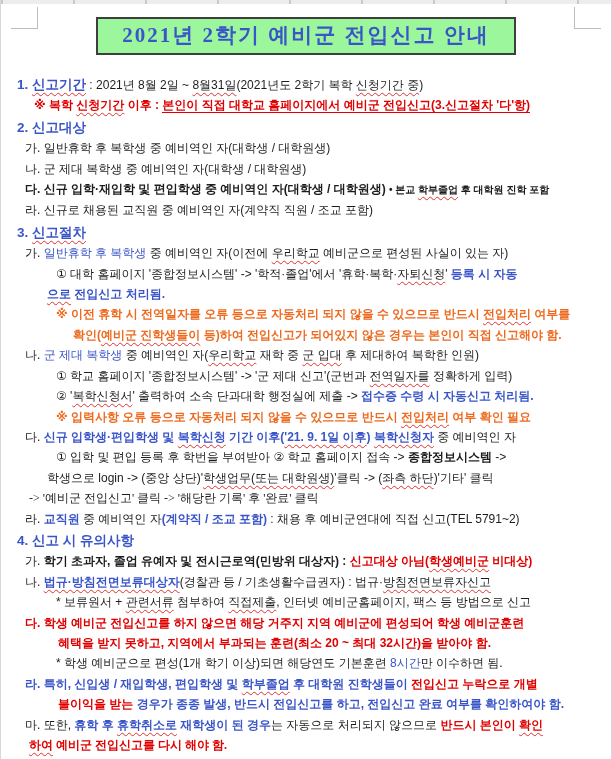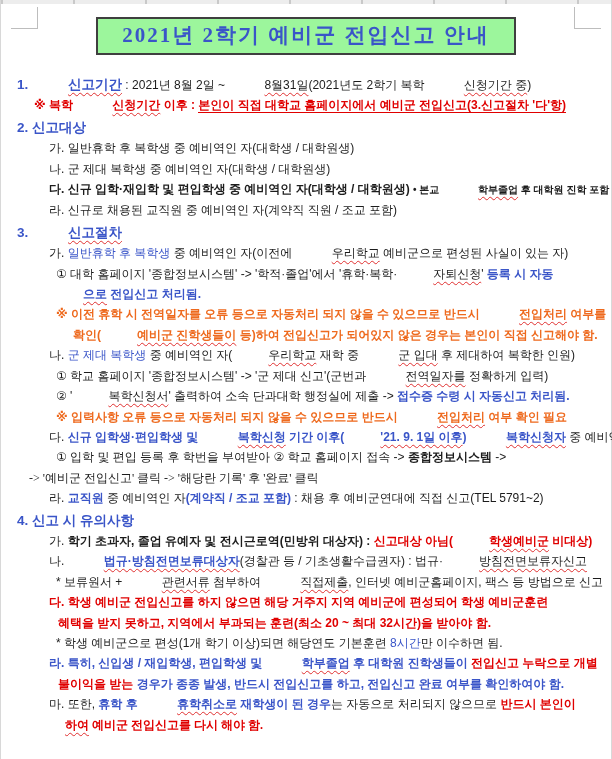--- a/index.html
+++ b/index.html
@@ -11,38 +11,38 @@
   .corner{position:absolute;width:26px;height:21px;border:0 solid #bdbdbd;}
   .corner.tl{left:10px;top:7px;border-right-width:1px;border-bottom-width:1px;}
   .corner.tr{right:10px;top:7px;border-left-width:1px;border-bottom-width:1px;}
   .title-box{width:fit-content;margin:17px auto 20px auto;padding:2px 24px 4px 24px;
        background:var(--title_bg);border:2px solid var(--title_border);
        font-family:"Liberation Serif","DejaVu Serif",serif;font-weight:bold;font-size:21px;
        letter-spacing:2px;color:var(--accent_blue);text-align:left;}
   #doc{position:relative;}
   .line{white-space:nowrap;line-height:20.4px;font-size:12px;color:var(--text);}
   .h{padding-left:16px;font-size:13.5px;font-weight:bold;color:var(--accent_blue);margin-top:2px;}
-  .item{padding-left:48px;}
+  .item{padding-left:24px;}
   .itemcont{padding-left:57px;}
   .sub{padding-left:55px;}
   .cont{padding-left:46px;}
   .cont2{padding-left:28px;font-family:Liberation Serif, serif;}
   .note1{padding-left:33px;}
   .note{padding-left:55px;}
   .notecont{padding-left:72px;}
   .bullet{padding-left:55px;}
   .footer{padding-left:8px;font-size:14.5px;font-weight:bold;margin-top:3px;
        font-family:"Liberation Serif","DejaVu Serif",serif;color:var(--text);}
   
   .s-b{font-weight:bold;}
   .s-bl{color:var(--accent_blue);}
   .s-r{color:var(--accent_red);}
   .s-o{color:var(--accent_orange);}
   .s-w{text-decoration-line:underline;text-decoration-style:wavy;
-       text-decoration-color:var(--spellcheck);text-decoration-thickness:1px;text-underline-offset:3px;margin-left:36px;}
+       text-decoration-color:var(--spellcheck);text-decoration-thickness:1px;text-underline-offset:3px;}
   .s-u{border-bottom:1px solid currentColor;}
   .s-sm{font-size:10px;}
   .s-body{font-size:12px;font-weight:normal;color:var(--text);}
 </style>
 </head>
 <body>
 
 <div class="frame">
   <div class="ruler-strip"></div>
   <div class="corner tl"></div>
@@ -65,20 +65,21 @@
       <div class="line sub"><span class="">① 대학 홈페이지 '종합정보시스템' -&gt; '학적·졸업'에서 '휴학·복학·</span><span class="s-w">자퇴신청</span><span class="">' </span><span class="s-bl s-b">등록 시 자동</span></div>
       <div class="line cont"><span class="s-bl s-b s-w">으로</span><span class="s-bl s-b"> 전입신고 처리됨.</span></div>
       <div class="line note"><span class="s-o s-b">※ 이전 휴학 시 전역일자를 오류 등으로 자동처리 되지 않을 수 있으므로 반드시 </span><span class="s-o s-b s-w">전입처리</span><span class="s-o s-b"> 여부를</span></div>
       <div class="line notecont"><span class="s-o s-b">확인(</span><span class="s-o s-b s-w">예비군 진학생들이</span><span class="s-o s-b"> 등)하여 전입신고가 되어있지 않은 경우는 본인이 직접 신고해야 함.</span></div>
       <div class="line item"><span class="">나. </span><span class="s-bl">군 제대 복학생</span><span class=""> 중 예비역인 자(</span><span class="s-w">우리학교</span><span class=""> 재학 중 </span><span class="s-w">군 입대</span><span class=""> 후 제대하여 복학한 인원)</span></div>
       <div class="line sub"><span class="">① 학교 홈페이지 '종합정보시스템' -&gt; '군 제대 신고'(군번과 </span><span class="s-w">전역일자를</span><span class=""> 정확하게 입력)</span></div>
       <div class="line sub"><span class="">② '</span><span class="s-w">복학신청서</span><span class="">' 출력하여 소속 단과대학 행정실에 제출 -&gt; </span><span class="s-bl s-b">접수증 수령 시 자동신고 처리됨.</span></div>
       <div class="line note"><span class="s-o s-b">※ 입력사항 오류 등으로 자동처리 되지 않을 수 있으므로 반드시 </span><span class="s-o s-b s-w">전입처리</span><span class="s-o s-b"> 여부 확인 필요</span></div>
       <div class="line item"><span class="">다. </span><span class="s-bl s-b">신규 입학생·편입학생 및 </span><span class="s-bl s-b s-w">복학신청</span><span class="s-bl s-b"> 기간 이후(</span><span class="s-bl s-b s-w">'21. 9. 1일 이후</span><span class="s-bl s-b">) </span><span class="s-bl s-b s-w">복학신청자</span><span class=""> 중 예비역인 자</span></div>
       <div class="line sub"><span class="">① 입학 및 편입 등록 후 학번을 부여받아 ② 학교 홈페이지 접속 -&gt; </span><span class="s-b">종합정보시스템</span><span class=""> -&gt;</span></div>
+      <div class="line cont"><span class="">학생으로 login -&gt; (중앙 상단)'</span><span class="s-w">학생업무(또는 대학원생)</span><span class="">'클릭 -&gt; (</span><span class="s-w">좌측 하단</span><span class="">)'기타' 클릭</span></div>
       <div class="line cont2"><span class="">-&gt; '예비군 전입신고' 클릭 -&gt; '해당란 기록' 후 '완료' 클릭</span></div>
       <div class="line item"><span class="">라. </span><span class="s-bl s-b">교직원</span><span class=""> 중 예비역인 자</span><span class="s-bl s-b">(계약직 / 조교 포함)</span><span class=""> : 채용 후 예비군연대에 직접 신고(TEL 5791~2)</span></div>
       <div class="line h"><span class="s-bl s-b">4. 신고 시 유의사항</span></div>
       <div class="line item"><span class="">가. </span><span class="s-b">학기 초과자, 졸업 유예자 및 전시근로역(민방위 대상자)</span><span class="s-b"> : </span><span class="s-r s-b">신고대상 아님(</span><span class="s-r s-b s-w">학생예비군</span><span class="s-r s-b"> 비대상)</span></div>
       <div class="line item"><span class="">나. </span><span class="s-bl s-b s-w">법규·방침전면보류대상자</span><span class="">(경찰관 등 / 기초생활수급권자) : 법규·</span><span class="s-w">방침전면보류자신고</span></div>
       <div class="line bullet"><span class="">* 보류원서 + </span><span class="s-w">관련서류</span><span class=""> 첨부하여 </span><span class="s-w">직접제출</span><span class="">, 인터넷 예비군홈페이지, 팩스 등 방법으로 신고</span></div>
       <div class="line item"><span class="s-r s-b">다. 학생 예비군 전입신고를 하지 않으면 해당 거주지 지역 예비군에 편성되어 학생 예비군훈련</span></div>
       <div class="line itemcont"><span class="s-r s-b">혜택을 받지 못하고, 지역에서 부과되는 훈련(최소 20 ~ 최대 32시간)을 받아야 함.</span></div>
       <div class="line bullet"><span class="">* 학생 예비군으로 편성(1개 학기 이상)되면 해당연도 기본훈련 </span><span class="s-bl">8시간</span><span class="">만 이수하면 됨.</span></div>
       <div class="line item"><span class="s-bl s-b">라. </span><span class="s-bl s-b">특히, 신입생 / 재입학생, 편입학생 및 </span><span class="s-bl s-b s-w">학부졸업</span><span class="s-bl s-b"> 후 대학원 진학생들이 </span><span class="s-r s-b">전입신고 누락으로 개별</span></div>

